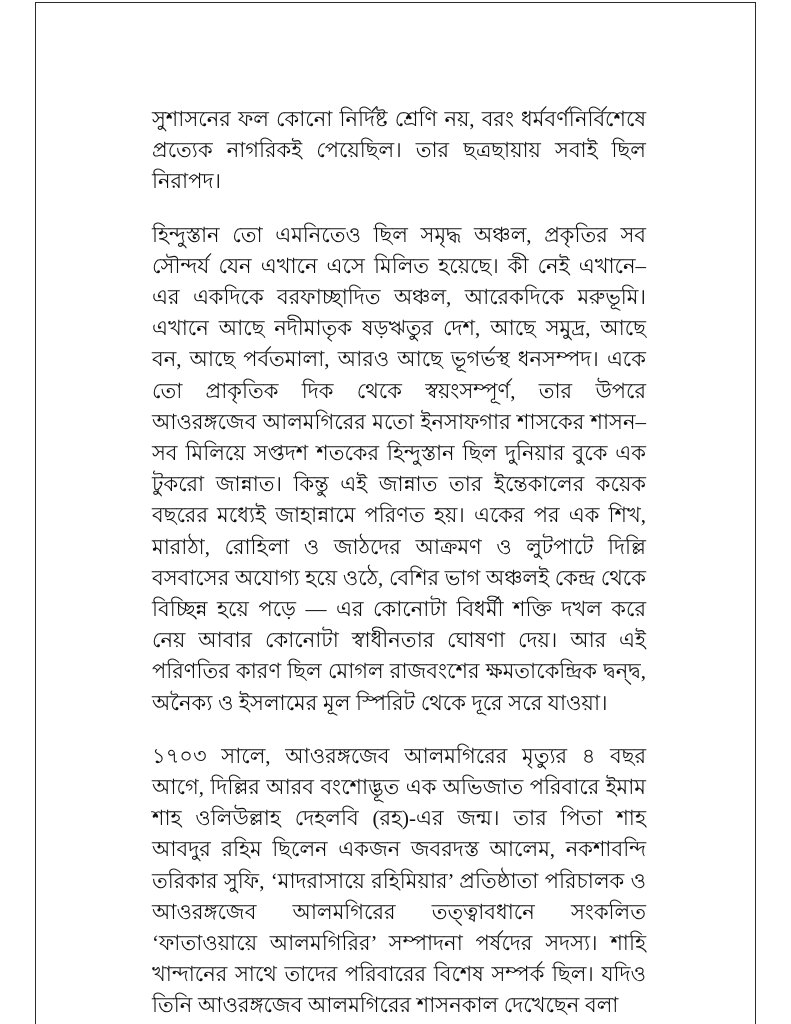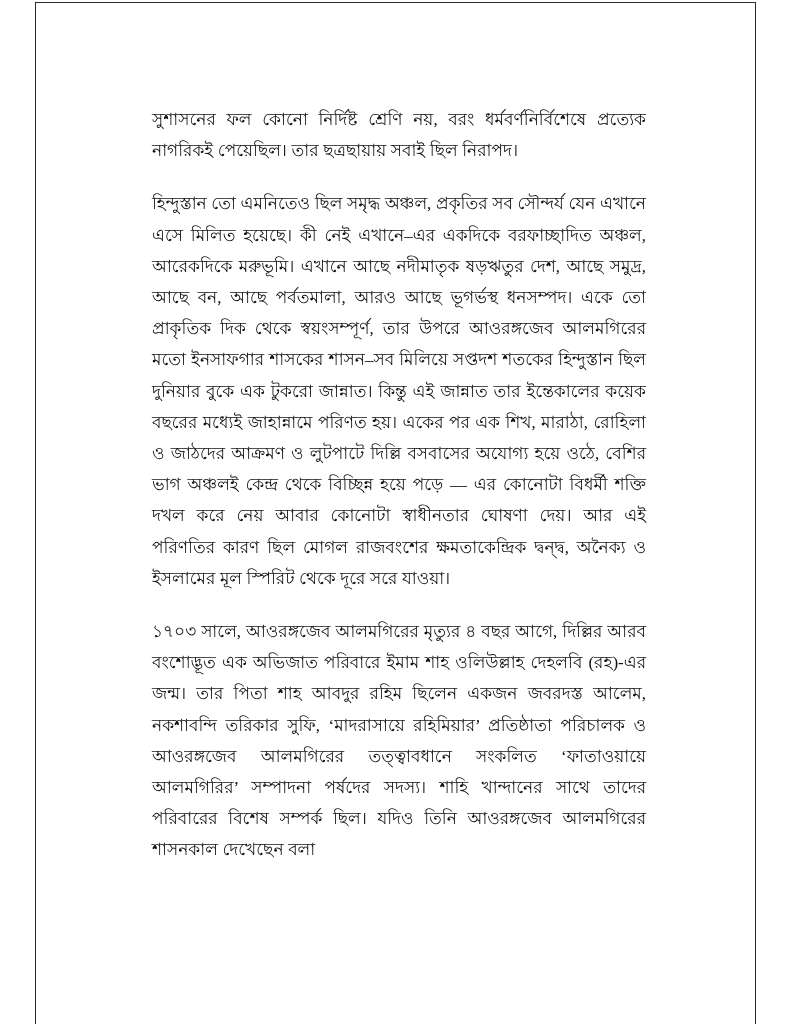--- a/index.html
+++ b/index.html
@@ -41,21 +41,21 @@
     left: 152px;
     top: 104px;
     width: 494px;
   }
 
   p.body-paragraph {
     margin: 0 0 0 0;
     text-align: justify;
     text-align-last: left;
     text-justify: inter-word;
-    font-size: 17px;
+    font-size: 21px;
     line-height: 31.2px;
     color: #111111;
     font-family: "Liberation Serif", "DejaVu Serif", serif;
     word-spacing: 0.02em;
     hyphens: none;
   }
 
   p.body-paragraph + p.body-paragraph {
     margin-top: 22px;
   }

